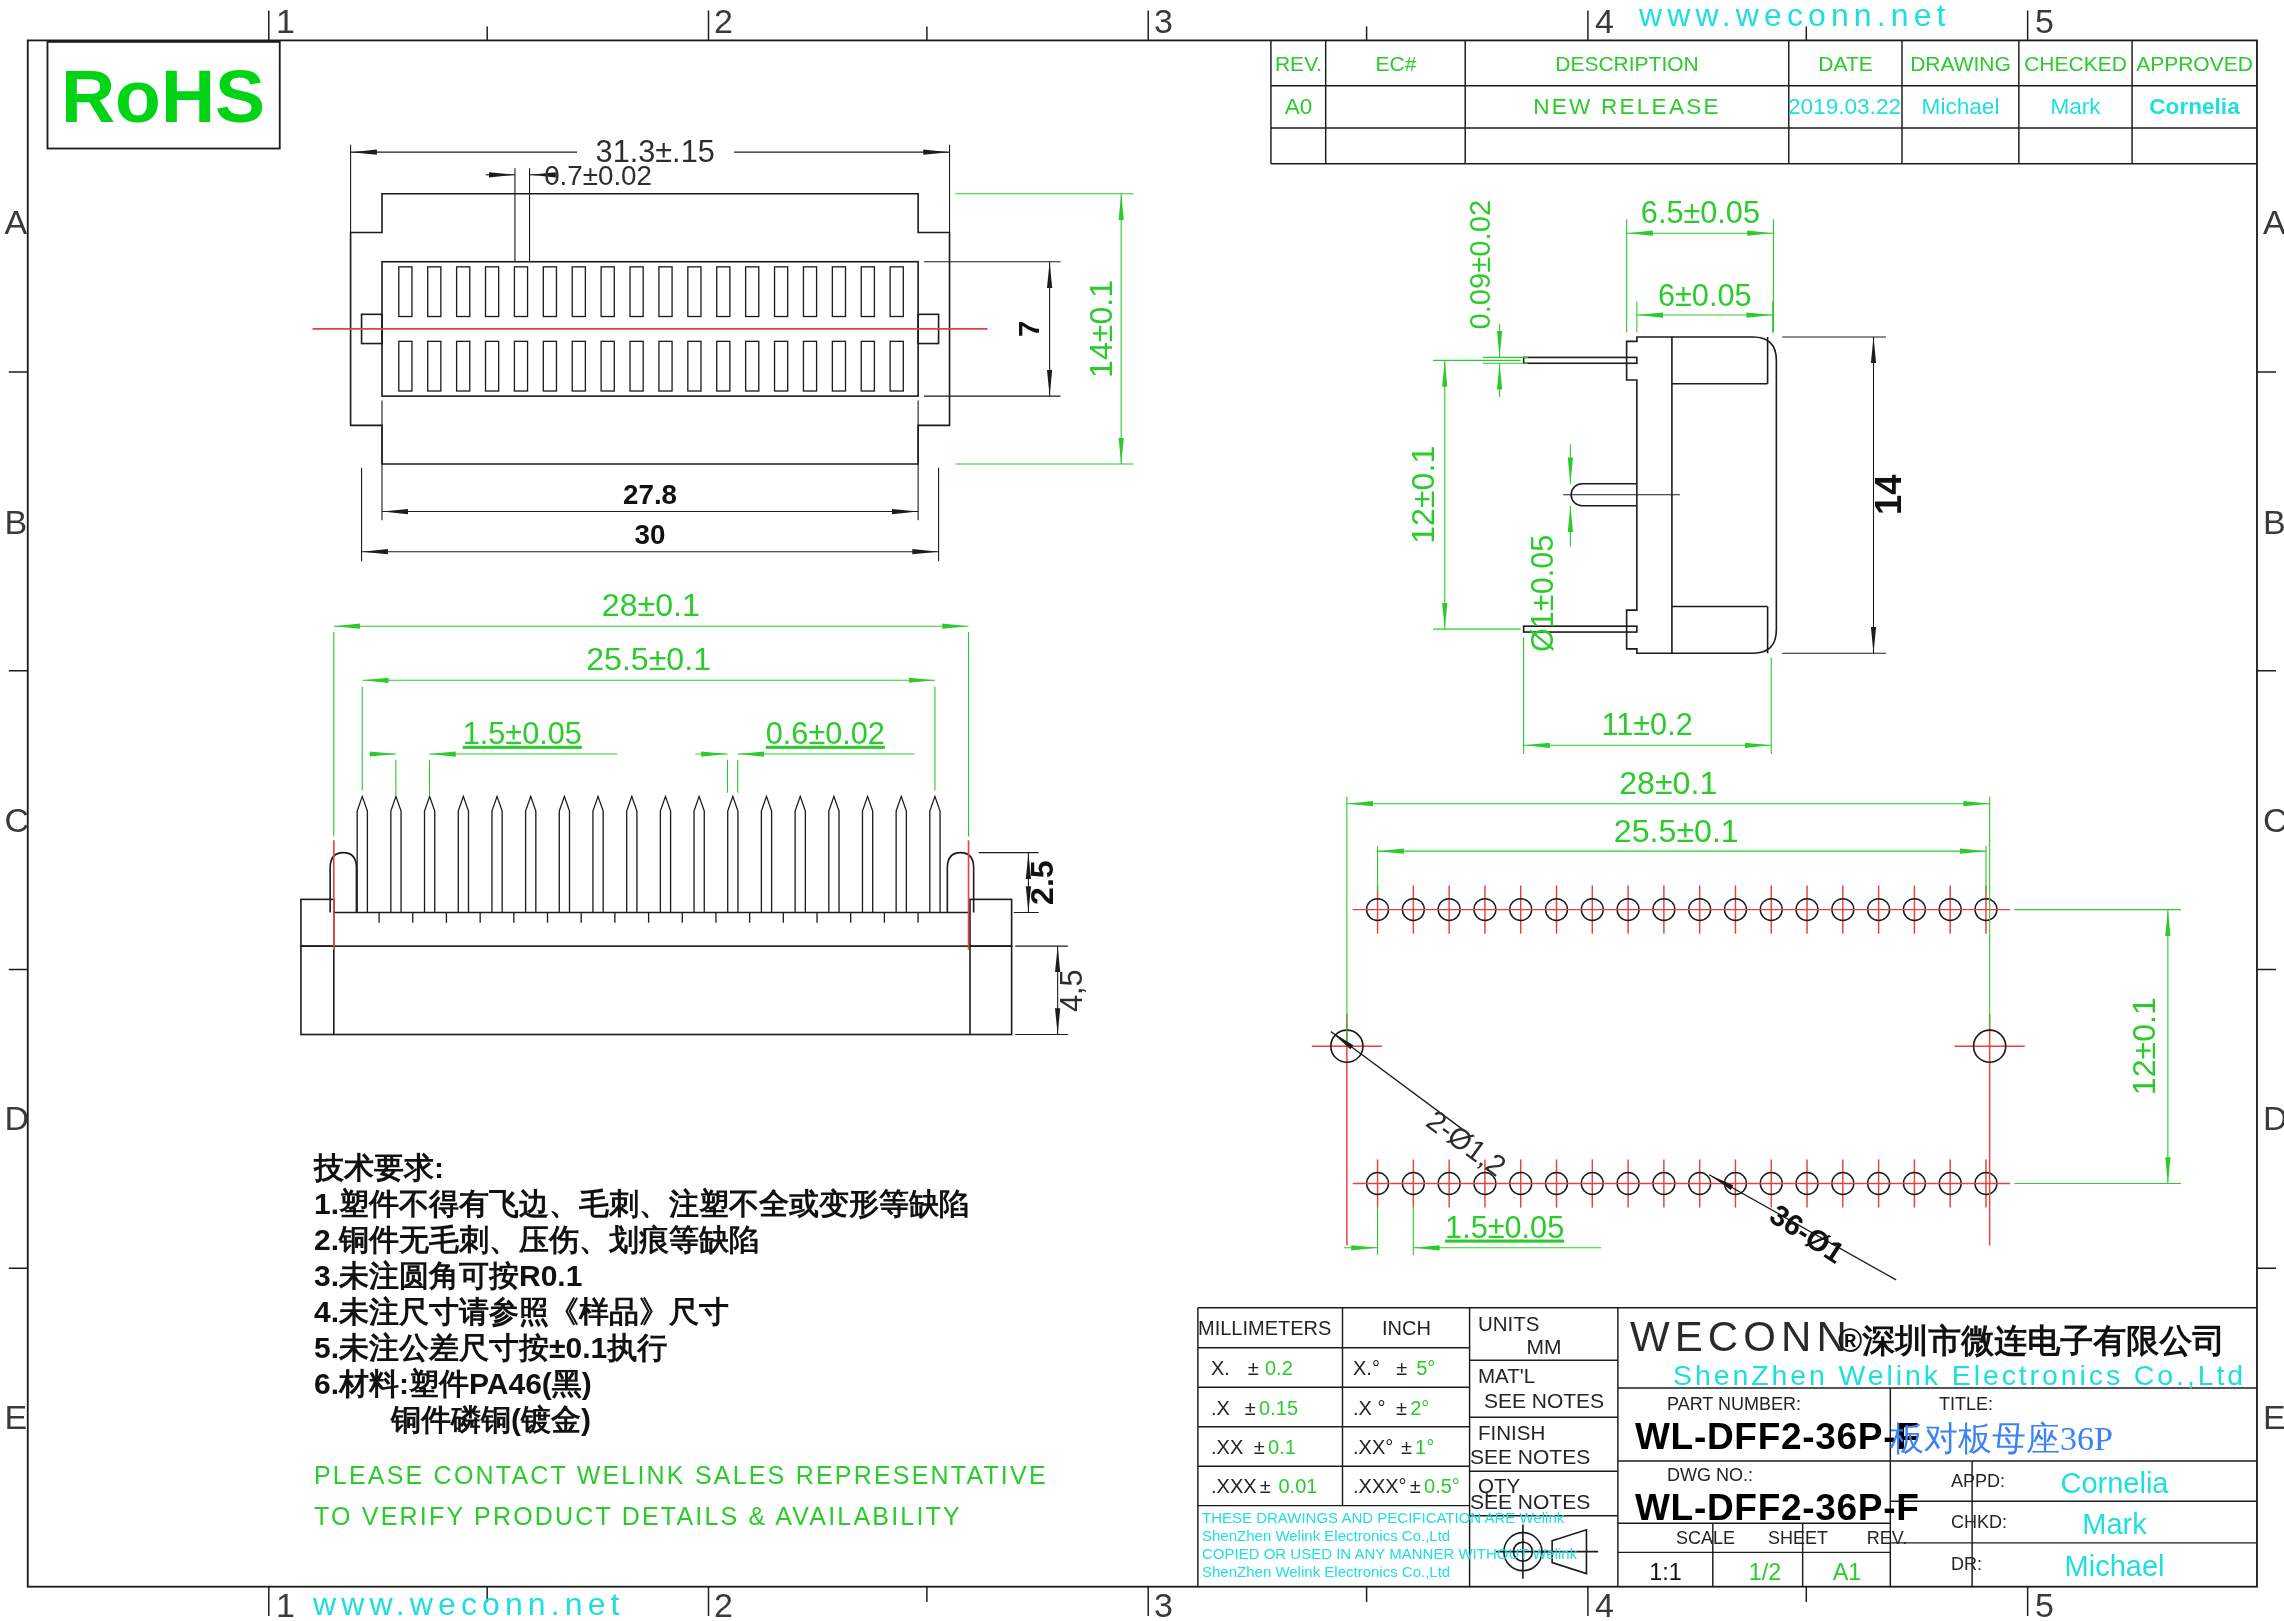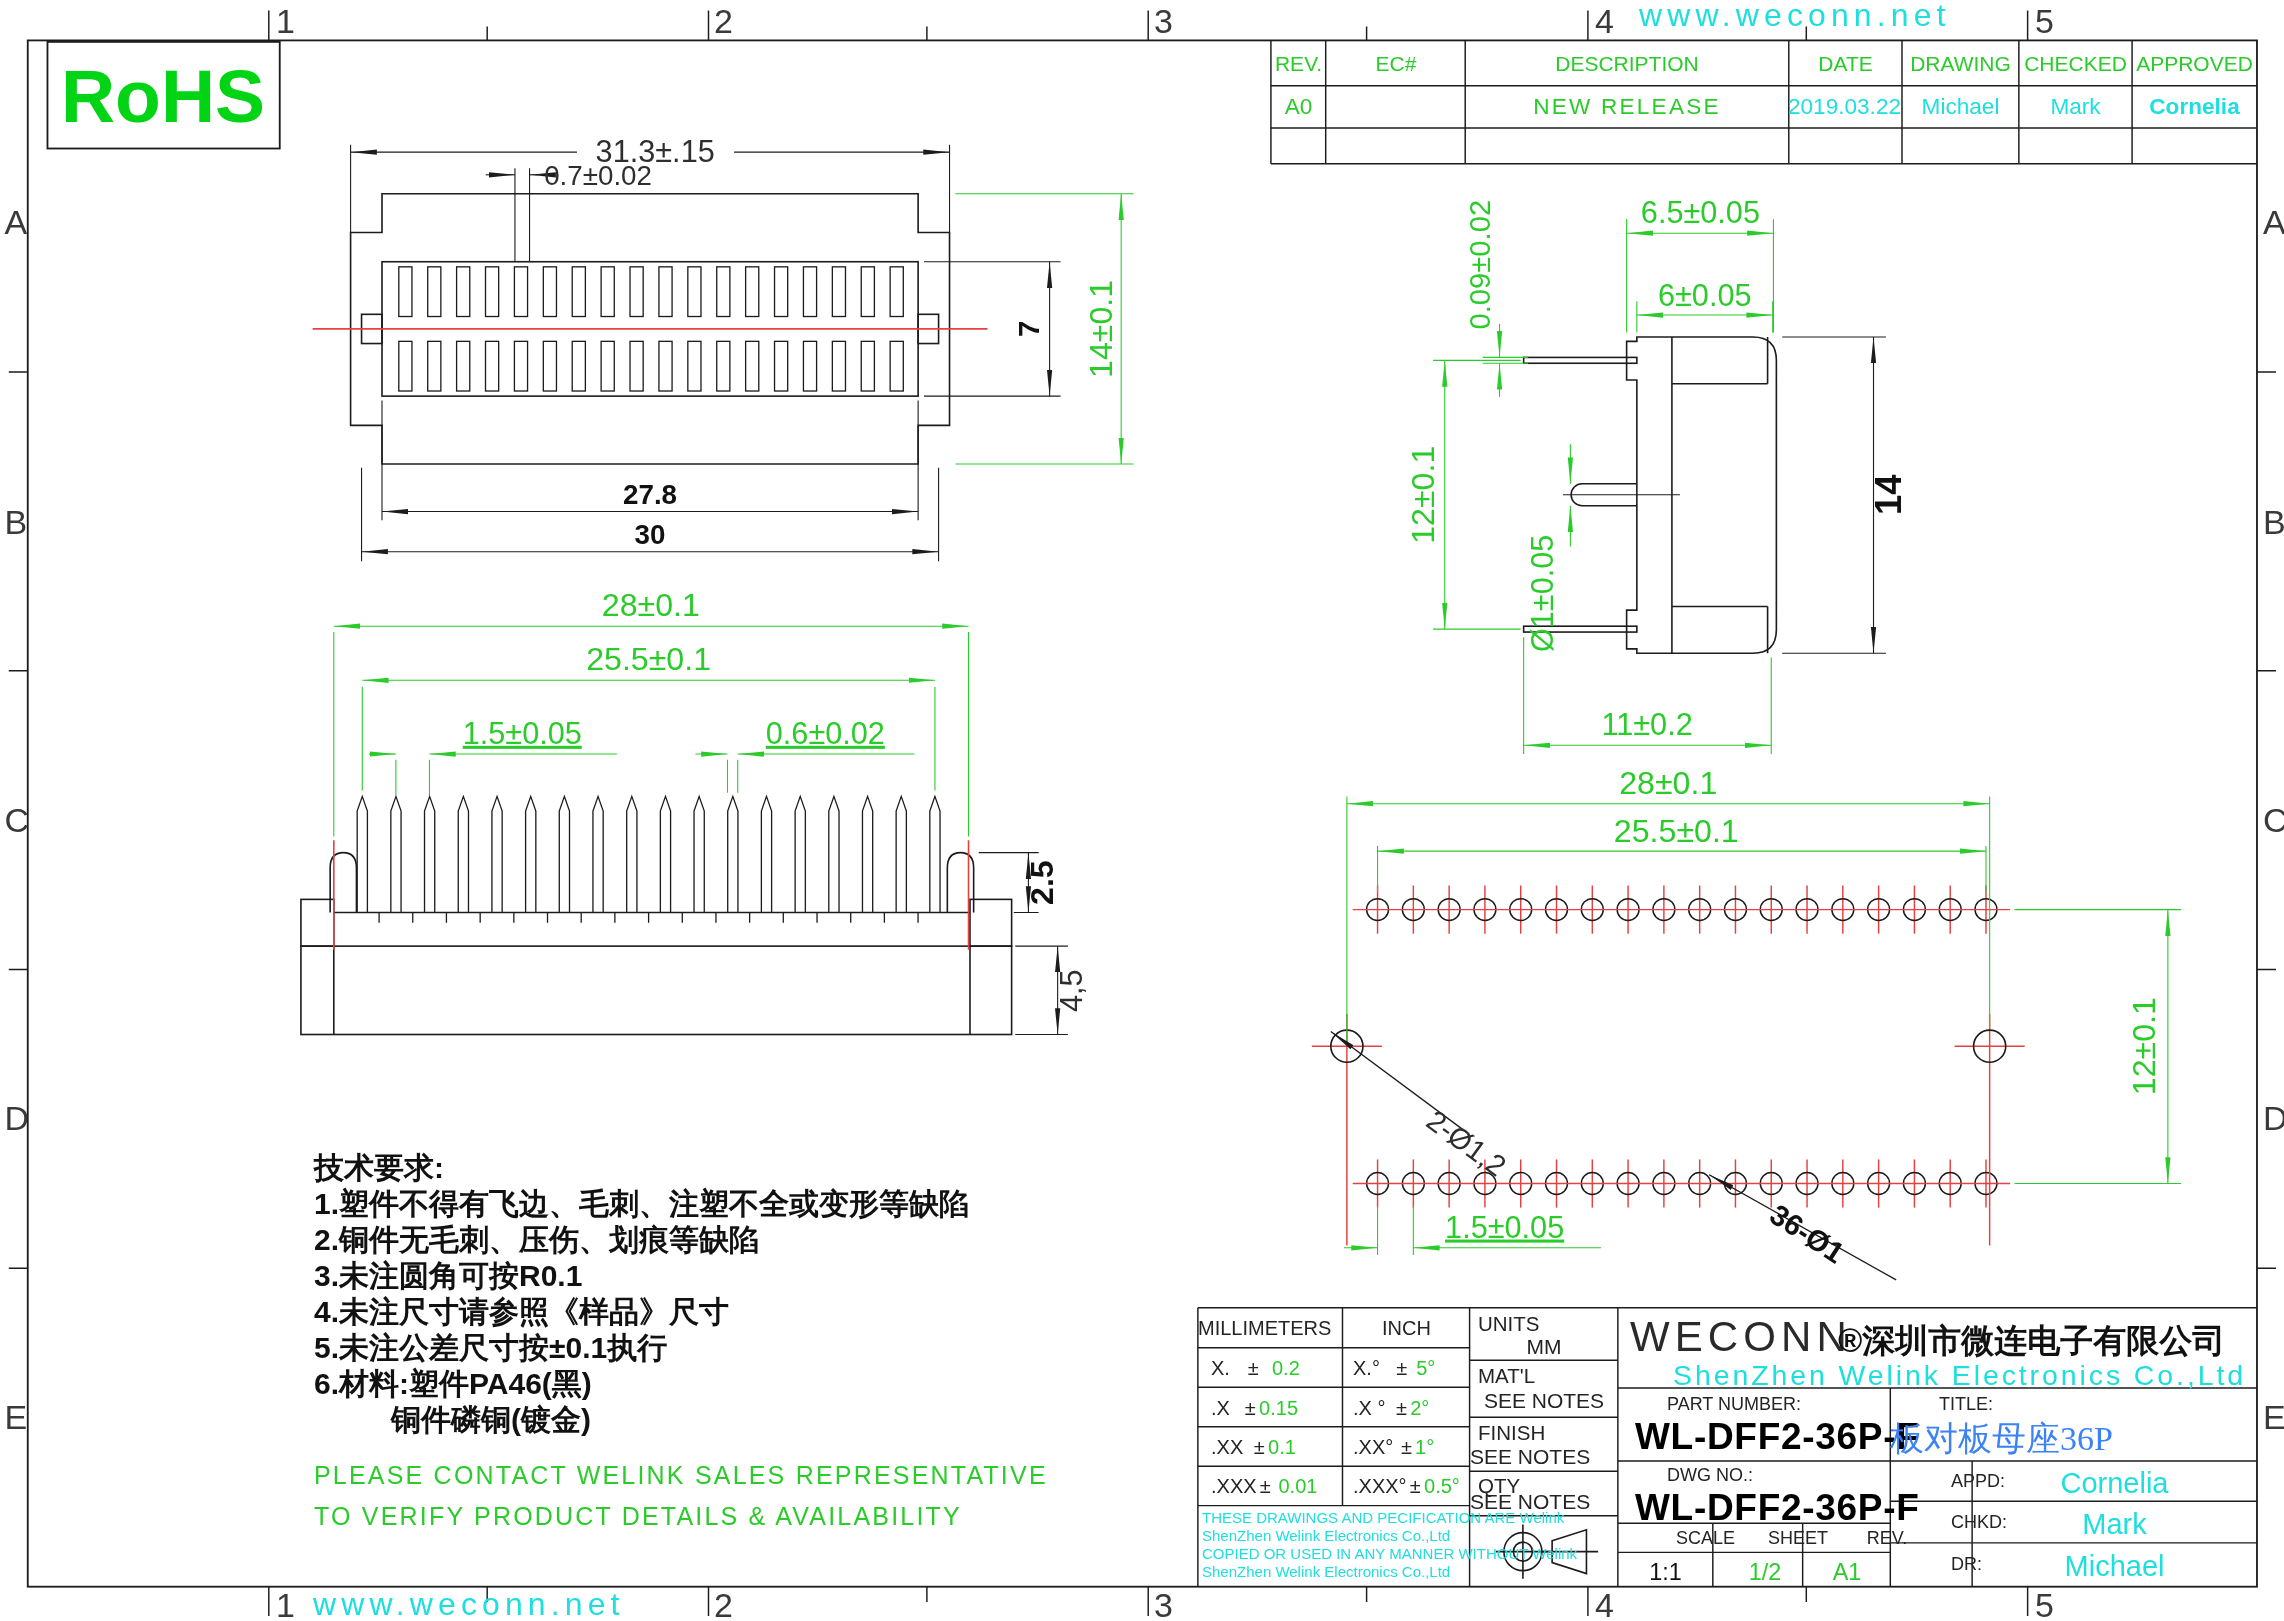--- a/index.html
+++ b/index.html
@@ -443,21 +443,21 @@
 
   <div class="abs contact" style="left:314px;top:1461px;">PLEASE CONTACT WELINK SALES REPRESENTATIVE</div>
   <div class="abs contact" style="left:314px;top:1502px;">TO VERIFY PRODUCT DETAILS &amp; AVAILABILITY</div>
 
   <div class="abs tol-lab ctr" style="left:1198px;top:1317px;width:125px;">MILLIMETERS</div>
   <div class="abs tol-lab ctr" style="left:1343px;top:1317px;width:127px;">INCH</div>
 
   <div class="abs" style="left:1211px;top:1357px;">
     <span class="tol-lab">X.</span>
     <span class="tol-lab" style="margin-left:14.6px;">±</span>
-    <span class="tol-val" style="margin-left:10px;">0.2</span>
+    <span class="tol-val" style="margin-left:3px;">0.2</span>
   </div>
   <div class="abs" style="left:1211px;top:1397px;">
     <span class="tol-lab">.X</span>
     <span class="tol-lab" style="margin-left:11.7px;">±</span>
     <span class="tol-val">0.15</span>
   </div>
   <div class="abs" style="left:1211px;top:1436px;">
     <span class="tol-lab">.XX</span>
     <span class="tol-lab" style="margin-left:7.3px;">±</span>
     <span class="tol-val">0.1</span>

